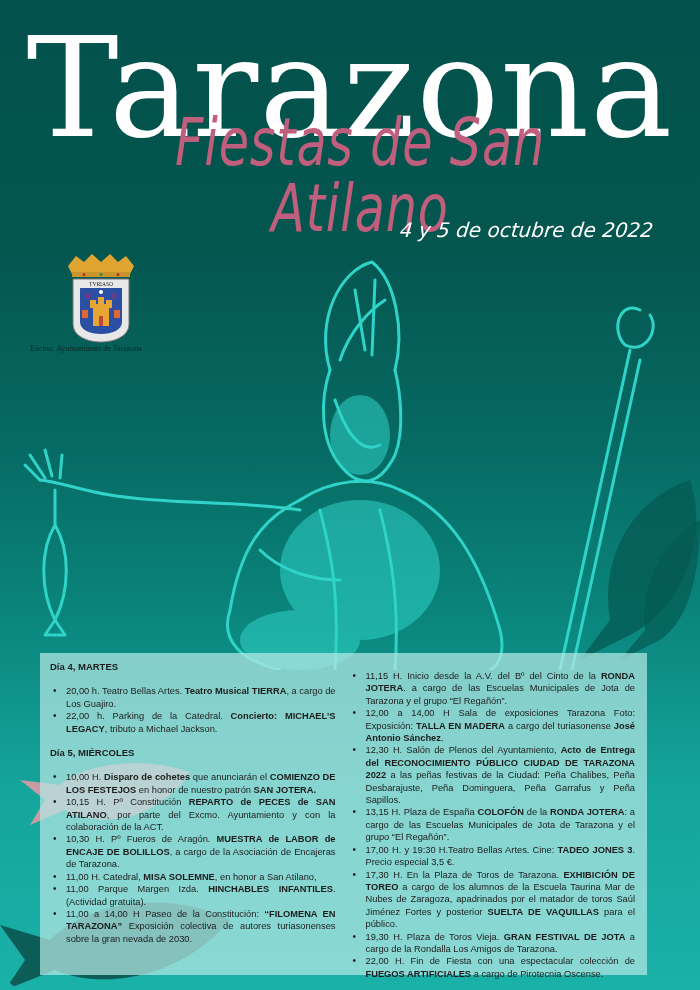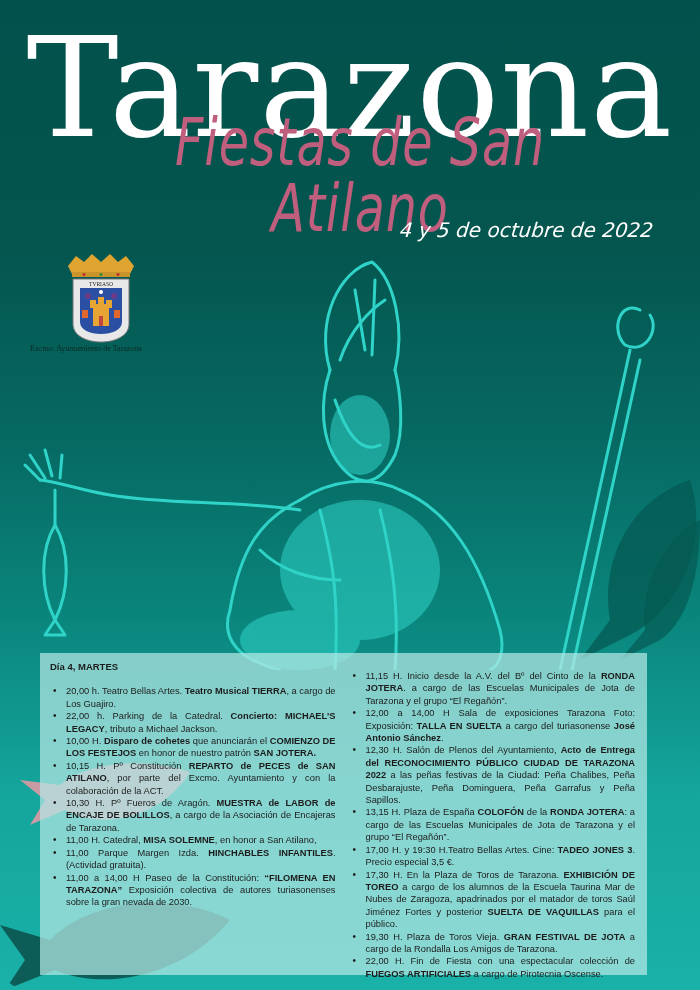--- a/index.html
+++ b/index.html
@@ -157,33 +157,34 @@
   </svg>
   <div class="crest-caption">Excmo. Ayuntamiento de Tarazona</div>
 
   <section class="program">
     <div class="col left">
       <div class="day-heading">Día 4, MARTES</div>
       <ul id="day4-list">
           <li><span>20,00 h. Teatro Bellas Artes. </span><b>Teatro Musical TIERRA</b><span>, a cargo de Los Guajiro.</span></li>
           <li><span>22,00 h. Parking de la Catedral. </span><b>Concierto: MICHAEL’S LEGACY</b><span>, tributo a Michael Jackson.</span></li>
         </ul>
+      <div class="day-heading second">Día 5, MIÉRCOLES</div>
       <ul id="day5-left">
           <li><span>10,00 H. </span><b>Disparo de cohetes</b><span> que anunciarán el </span><b>COMIENZO DE LOS FESTEJOS</b><span> en honor de nuestro patrón </span><b>SAN JOTERA.</b></li>
           <li><span>10,15 H. Pº Constitución </span><b>REPARTO de PECES de SAN ATILANO</b><span>, por parte del Excmo. Ayuntamiento y con la colaboración de la ACT.</span></li>
           <li><span>10,30 H. Pº Fueros de Aragón. </span><b>MUESTRA de LABOR de ENCAJE DE BOLILLOS</b><span>, a cargo de la Asociación de Encajeras de Tarazona.</span></li>
           <li><span>11,00 H. Catedral, </span><b>MISA SOLEMNE</b><span>, en honor a San Atilano,</span></li>
           <li><span>11,00 Parque Margen Izda. </span><b>HINCHABLES INFANTILES</b><span>. (Actividad gratuita).</span></li>
           <li><span>11,00 a 14,00 H Paseo de la Constitución: </span><b>“FILOMENA EN TARAZONA”</b><span> Exposición colectiva de autores turiasonenses sobre la gran nevada de 2030.</span></li>
         </ul>
     </div>
     <div class="col right">
       <ul id="day5-right">
           <li><span>11,15 H. Inicio desde la A.V. del Bº del Cinto de la </span><b>RONDA JOTERA</b><span>. a cargo de las Escuelas Municipales de Jota de Tarazona y el grupo “El Regañón”.</span></li>
-          <li><span>12,00 a 14,00 H Sala de exposiciones Tarazona Foto: Exposición: </span><b>TALLA EN SUELTA</b><span> a cargo del turiasonense </span><b>José Antonio Sánchez</b><span>.</span></li>
+          <li><span>12,00 a 14,00 H Sala de exposiciones Tarazona Foto: Exposición: </span><b>TALLA EN MADERA</b><span> a cargo del turiasonense </span><b>José Antonio Sánchez</b><span>.</span></li>
           <li><span>12,30 H. Salón de Plenos del Ayuntamiento, </span><b>Acto de Entrega del RECONOCIMIENTO PÚBLICO CIUDAD DE TARAZONA 2022</b><span> a las peñas festivas de la Ciudad: Peña Chalibes, Peña Desbarajuste, Peña Dominguera, Peña Garrafus y Peña Sapillos.</span></li>
           <li><span>13,15 H. Plaza de España </span><b>COLOFÓN</b><span> de la </span><b>RONDA JOTERA</b><span>: a cargo de las Escuelas Municipales de Jota de Tarazona y el grupo “El Regañón”.</span></li>
           <li><span>17,00 H. y 19:30 H.Teatro Bellas Artes. Cine: </span><b>TADEO JONES 3</b><span>. Precio especial 3,5 €.</span></li>
           <li><span>17,30 H. En la Plaza de Toros de Tarazona. </span><b>EXHIBICIÓN DE TOREO</b><span> a cargo de los alumnos de la Escuela Taurina Mar de Nubes de Zaragoza, apadrinados por el matador de toros Saúl Jiménez Fortes y posterior </span><b>SUELTA DE VAQUILLAS</b><span> para el público.</span></li>
           <li><span>19,30 H. Plaza de Toros Vieja. </span><b>GRAN FESTIVAL DE JOTA</b><span> a cargo de la Rondalla Los Amigos de Tarazona.</span></li>
           <li><span>22,00 H. Fin de Fiesta con una espectacular colección de </span><b>FUEGOS ARTIFICIALES</b><span> a cargo de Pirotecnia Oscense.</span></li>
         </ul>
     </div>
   </section>
 

